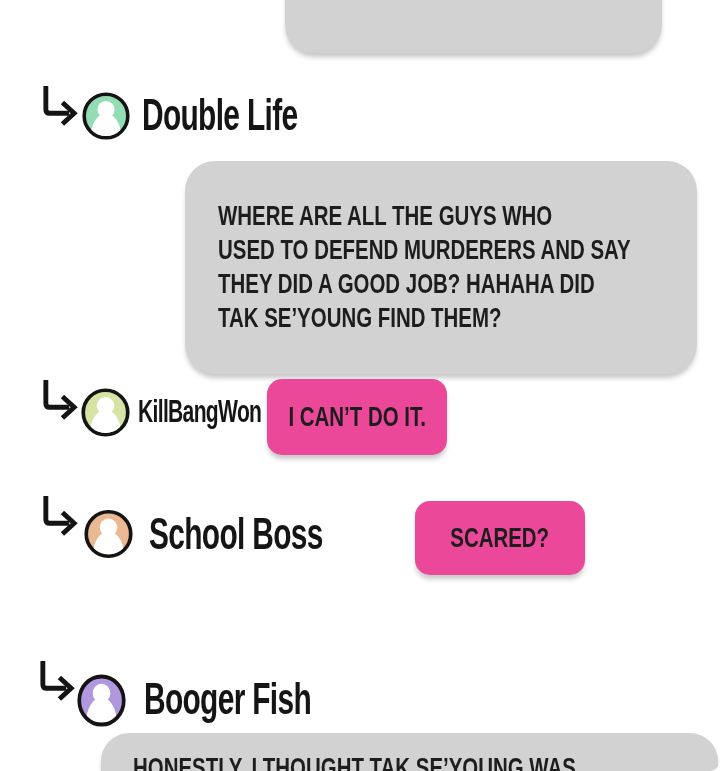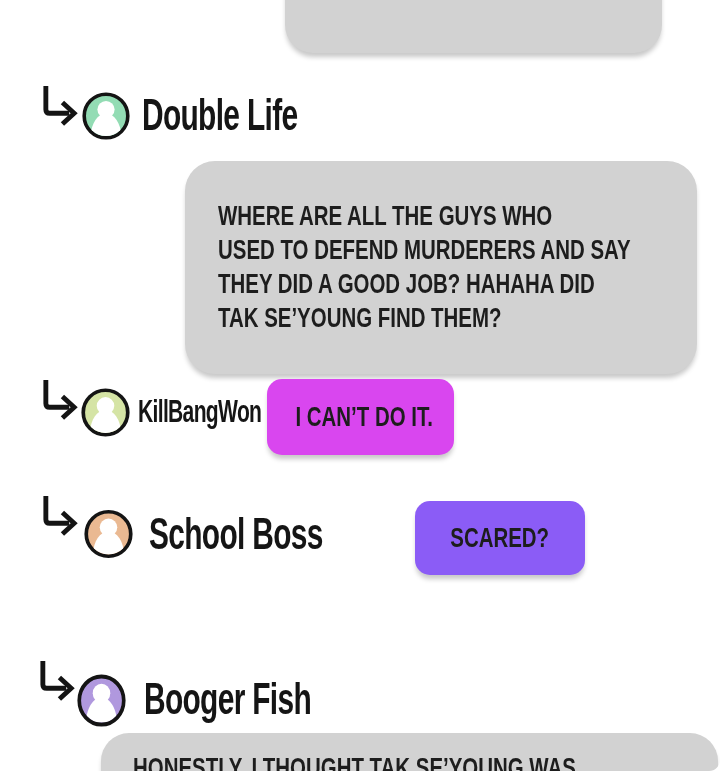--- a/index.html
+++ b/index.html
@@ -117,42 +117,42 @@
           <circle cx="24" cy="24" r="20"></circle>
         </clipPath>
       </defs>
     <circle cx="24" cy="24" r="21.8" stroke="#141414" stroke-width="3.6" fill="#d5e4a5"></circle>
     <g clip-path="url(#avc2)" fill="#ffffff">
       <circle cx="24" cy="17.5" r="8.6"></circle>
       <path d="M24 21.5 C15.5 21.5 9.5 31 8.5 44 L39.5 44 C38.5 31 32.5 21.5 24 21.5 Z"></path>
     </g>
   </svg>
   <div class="uname uname-c2">KillBangWon</div>
-  <div class="bubble bubble-c2 bubble-center" style="background: #d946ef; padding-left: 7px;">
+  <div class="bubble bubble-c2 bubble-center" style="background: #ec4899;">
     <div class="msg" style="color: rgb(29, 29, 29);">I CAN’T DO IT.</div>
   </div>
 
   <svg class="arrow arrow-c3" viewBox="0 0 40 44">
     <path d="M6 2 V26 Q6 30 10 30 H30" fill="none" stroke="#141414" stroke-width="5"></path>
     <path d="M23 19 L35 30 L23 41" fill="none" stroke="#141414" stroke-width="5" stroke-linejoin="miter"></path>
   </svg>
   <svg class="avatar avatar-c3" viewBox="0 0 48 48">
     <defs>
         <clipPath id="avc3">
           <circle cx="24" cy="24" r="20"></circle>
         </clipPath>
       </defs>
     <circle cx="24" cy="24" r="21.8" stroke="#141414" stroke-width="3.6" fill="#eab992"></circle>
     <g clip-path="url(#avc3)" fill="#ffffff">
       <circle cx="24" cy="17.5" r="8.6"></circle>
       <path d="M24 21.5 C15.5 21.5 9.5 31 8.5 44 L39.5 44 C38.5 31 32.5 21.5 24 21.5 Z"></path>
     </g>
   </svg>
   <div class="uname uname-c3">School Boss</div>
-  <div class="bubble bubble-c3 bubble-center" style="background: #8b5cf6;">
+  <div class="bubble bubble-c3 bubble-center" style="background: #ec4899;">
     <div class="msg" style="color: rgb(29, 29, 29);">SCARED?</div>
   </div>
 
   <svg class="arrow arrow-c4" viewBox="0 0 40 44">
     <path d="M6 2 V26 Q6 30 10 30 H30" fill="none" stroke="#141414" stroke-width="5"></path>
     <path d="M23 19 L35 30 L23 41" fill="none" stroke="#141414" stroke-width="5" stroke-linejoin="miter"></path>
   </svg>
   <svg class="avatar avatar-c4" viewBox="0 0 48 48" preserveAspectRatio="none">
     <defs>
         <clipPath id="avc4">

